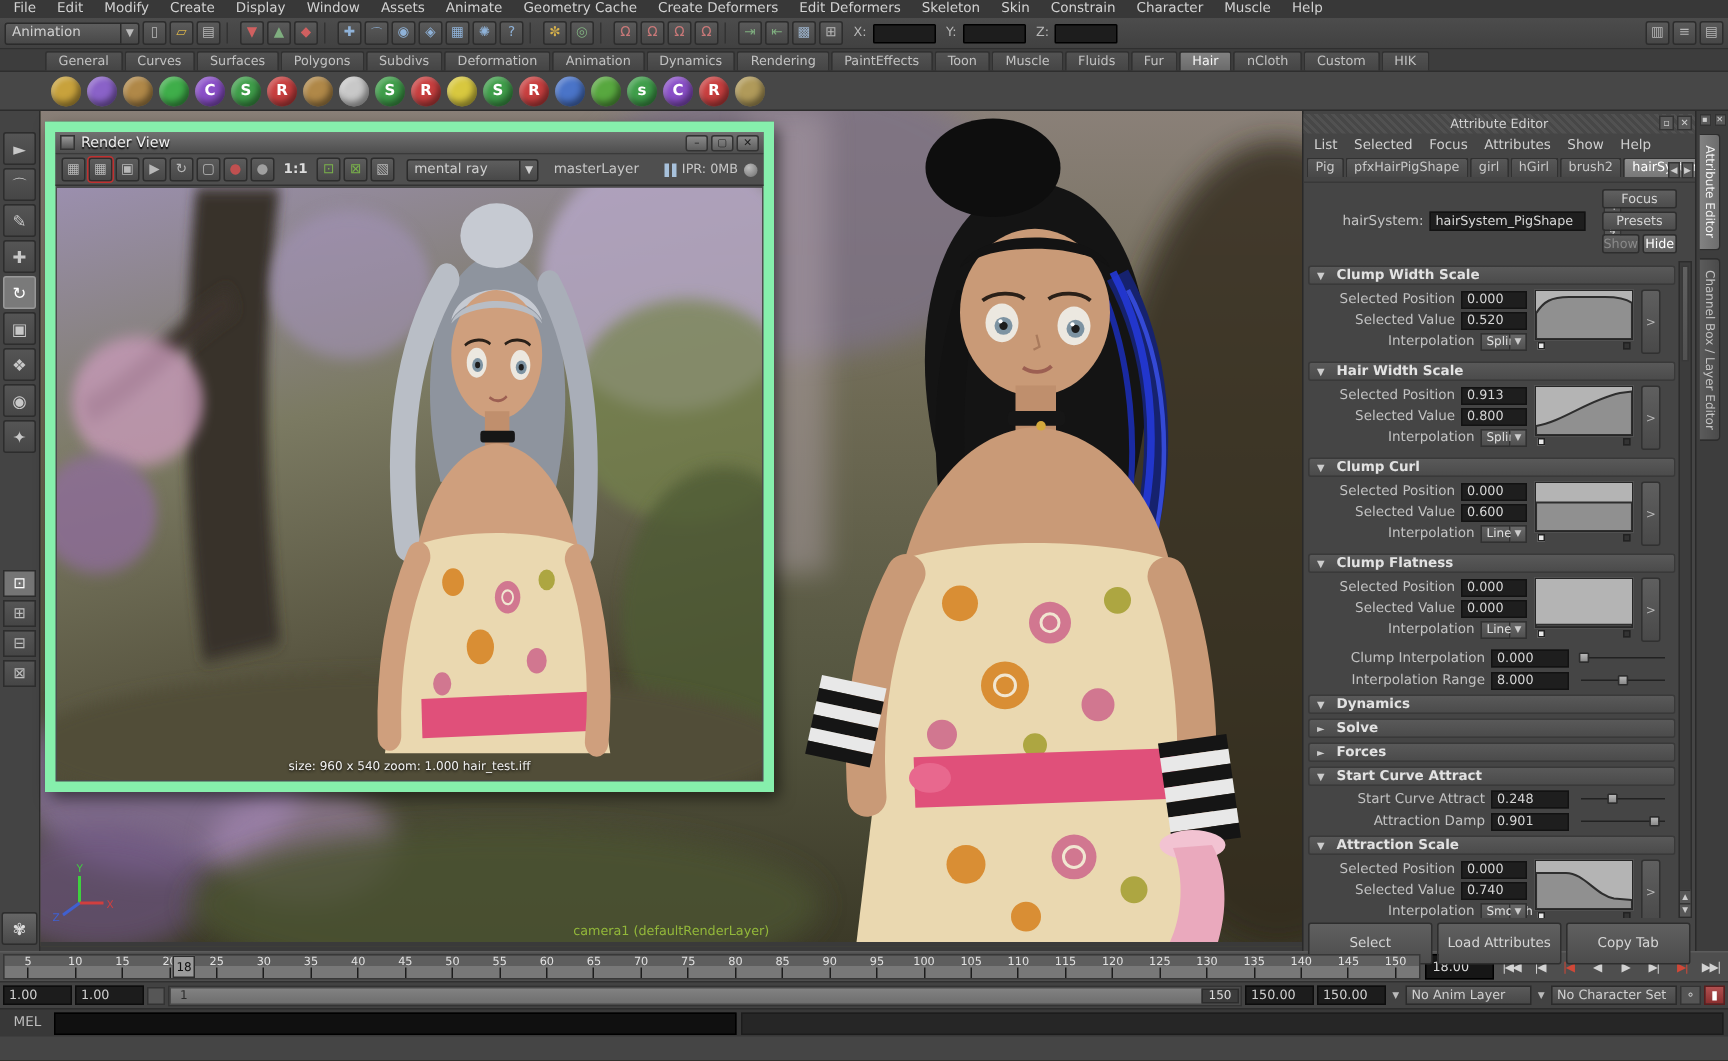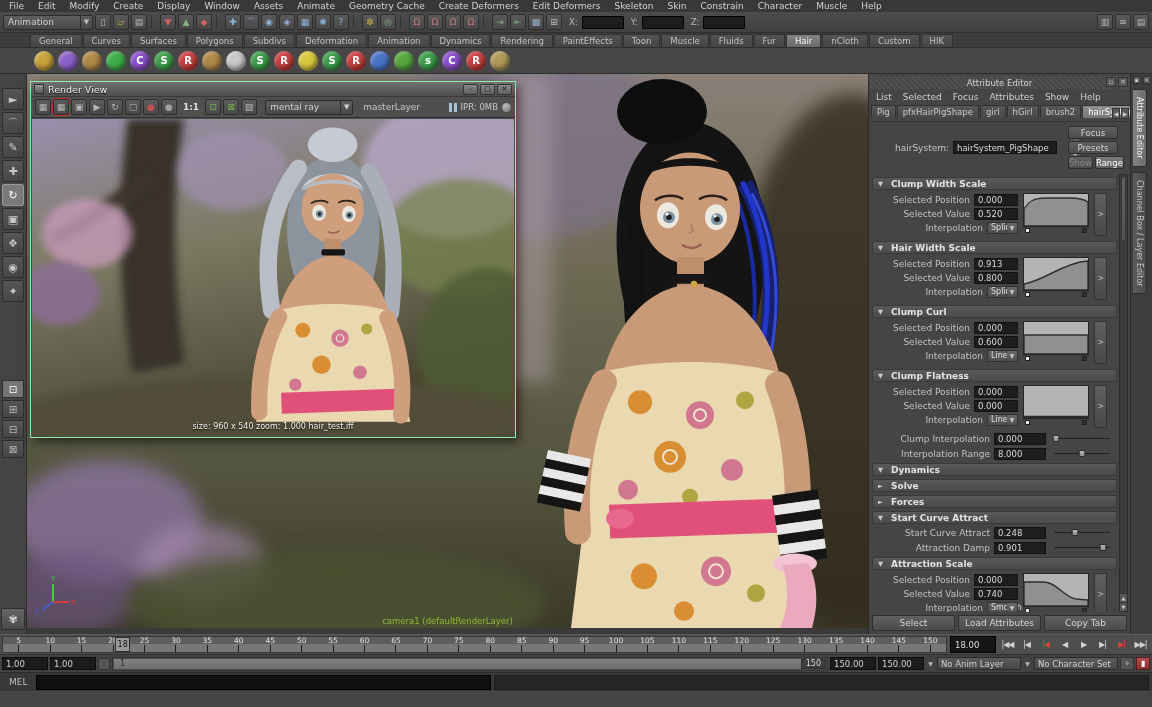--- a/index.html
+++ b/index.html
@@ -30,21 +30,21 @@
 .tool.active{background:#7a7a7a;border-color:#999;color:#fff}
 .tb-gap{height:74px}
 .layout-tile{width:22px;height:18px;background:linear-gradient(#555,#464646);border:1px solid #2d2d2d;color:#bdbdbd;font-size:10px;display:flex;align-items:center;justify-content:center}
 .layout-tile.on{background:#757575;color:#fff}
 .tb-last{margin-top:auto;margin-bottom:4px;width:24px;height:22px;background:linear-gradient(#666,#4a4a4a);border:1px solid #2d2d2d;border-radius:2px;color:#ddd;font-size:11px;display:flex;align-items:center;justify-content:center}
 .viewport{position:absolute;left:27px;top:0;width:841px;height:557px;background:#4c4a38;border-bottom:3px solid #3a3a3a}
 .vp-scene{position:absolute;inset:0;width:100%;height:100%}
 .cam-label{position:absolute;left:50%;transform:translateX(-50%);bottom:2px;font-size:8.5px;color:#93b83a;z-index:2}
 .axis{position:absolute;left:6px;bottom:8px;z-index:2}
 
-.rvwin{position:absolute;left:3px;top:7px;width:486px;height:357px;background:#4c4c4c;border:1px solid #86efac;box-shadow:3px 4px 10px rgba(0,0,0,.55);z-index:5}
+.rvwin{position:absolute;left:3px;top:7px;width:486px;height:447px;background:#4c4c4c;border:7px solid #86efac;box-shadow:3px 4px 10px rgba(0,0,0,.55);z-index:5}
 .rv-title{height:15px;background:linear-gradient(#717171,#4e4e4e);display:flex;align-items:center;gap:4px;padding:0 3px;border-bottom:1px solid #3a3a3a}
 .rv-appicon{width:10px;height:10px;background:linear-gradient(#999,#555);border:1px solid #333}
 .rv-title-text{font-size:9.5px;color:#efefef;text-shadow:0 1px 1px #000}
 .winbtns{margin-left:auto;display:flex;gap:2px}
 .winbtn{width:15px;height:11px;background:linear-gradient(#8a8a8a,#5e5e5e);border:1px solid #333;border-radius:2px;font-size:7px;color:#1c1c1c;display:flex;align-items:center;justify-content:center}
 .rv-toolbar{height:21px;background:#4f4f4f;border-bottom:1px solid #323232;display:flex;align-items:center;gap:2px;padding:0 4px}
 .rvt{width:16px;height:16px;background:linear-gradient(#5c5c5c,#484848);border:1px solid #2d2d2d;border-radius:2px;color:#b8b8b8;font-size:9px;display:flex;align-items:center;justify-content:center}
 .rvt.hl{outline:1px solid #c03030}
 .rv-zoom{font-size:9px;color:#ddd;margin:0 4px;font-weight:bold}
 .rv-dd{width:88px;height:15px;background:linear-gradient(#5e5e5e,#484848);border:1px solid #2b2b2b;border-radius:2px;display:flex;align-items:center;font-size:9px;color:#d0d0d0;padding-left:4px;margin-left:6px}
@@ -107,21 +107,21 @@
 .srow .flabel{width:122px;flex:none}
 .srow .nfield{width:52px}
 .slider{flex:1;position:relative;height:13px;margin:0 7px 0 8px}
 .slider::before{content:"";position:absolute;left:0;right:0;top:6px;height:1px;background:#222}
 .handle{position:absolute;top:3px;width:7px;height:7px;background:linear-gradient(#b8b8b8,#8a8a8a);border:1px solid #2c2c2c;border-radius:1px;transform:translateX(-50%)}
 .ae-scrollbar{position:absolute;right:2px;top:100px;bottom:22px;width:9px;background:#3c3c3c;border:1px solid #2c2c2c}
 .ae-thumb{position:absolute;left:1px;right:1px;top:2px;height:64px;background:linear-gradient(#616161,#515151);border:1px solid #383838}
 .ae-sb-btns{position:absolute;left:0;right:0;bottom:0}
 .ae-sb-btns span{display:flex;align-items:center;justify-content:center;height:9px;background:#575757;border-top:1px solid #333;font-size:5px;color:#ccc}
 .ae-footer{position:absolute;left:3px;right:3px;bottom:3px;height:16px;display:flex;gap:3px}
-.ae-footer .aebtn{flex:1;height:16px;font-size:9px}
+.ae-footer .aebtn{flex:1;height:28px;font-size:9px}
 
 .rightdock{position:absolute;left:1130px;top:0;width:22px;height:100%;background:#3d3d3d;border-left:1px solid #2a2a2a}
 .rd-icons{display:flex;gap:2px;justify-content:center;padding-top:2px}
 .rd-icons span{width:8px;height:8px;background:#5a5a5a;border:1px solid #333;font-size:5.5px;color:#ccc;display:flex;align-items:center;justify-content:center}
 .vtab{writing-mode:vertical-rl;font-size:8px;color:#c4c4c4;background:linear-gradient(90deg,#5c5c5c,#4a4a4a);border:1px solid #2d2d2d;border-left:none;border-radius:0 3px 3px 0;padding:7px 2px;margin:5px 0 0 2px;white-space:nowrap}
 .vtab.on{background:linear-gradient(90deg,#838383,#6d6d6d);color:#f4f4f4}
 
 .timeline{height:20px;display:flex;align-items:stretch;background:#4e4e4e;border-top:1px solid #5c5c5c}
 .tl-strip{position:relative;flex:1;margin:1px 1px 1px 2px;background:linear-gradient(#5e5e5e 0 45%,#787878 45% 100%);border:1px solid #383838;display:flex;overflow:hidden}
 .tick{flex:1;display:flex;flex-direction:column;align-items:center;min-width:0}
@@ -547,21 +547,21 @@
         </div>
         <div class="swapcol">
           <span>↰</span>
           <span>↳</span>
         </div>
         <div class="ae-btncol">
           <div class="aebtn">Focus</div>
           <div class="aebtn">Presets</div>
           <div class="showhide">
             <div class="aebtn dim">Show</div>
-            <div class="aebtn lit">Range</div>
+            <div class="aebtn lit">Hide</div>
           </div>
         </div>
       </div>
 
       <div class="ae-scroll">
 
         <div>
 
             <div>
               <div class="ae-sec-header">

